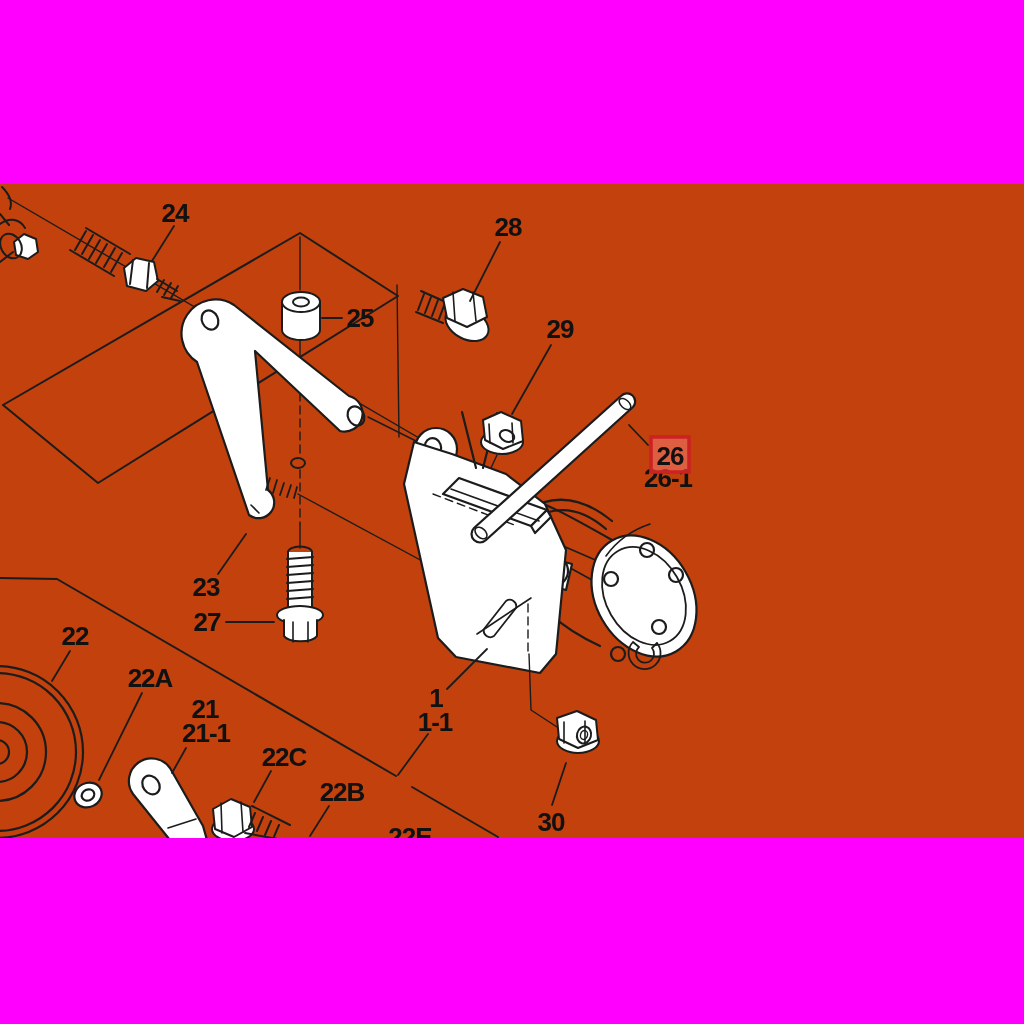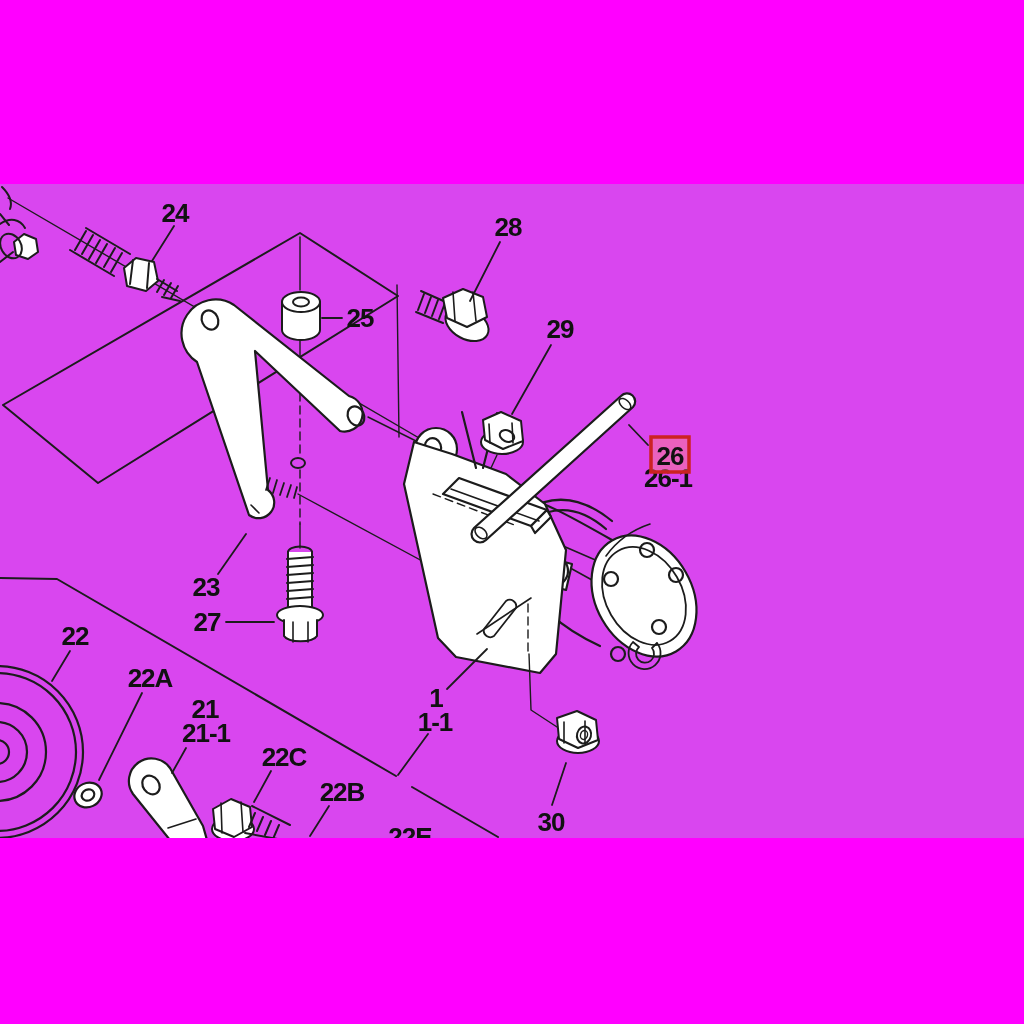--- a/index.html
+++ b/index.html
@@ -1,16 +1,16 @@
 <!DOCTYPE html>
 <html><head>
 <meta charset="utf-8">
 <style>
   html,body{margin:0;padding:0;background:#ffffff;}
-  #frame{position:relative;width:1024px;height:1024px;overflow:hidden;background:#d946ef;
+  #frame{position:relative;width:1024px;height:1024px;overflow:hidden;background:#c2410c;
          font-family:"Liberation Sans", sans-serif;}
   .bar{position:absolute;left:0;width:1024px;}
   #bar-top{top:0;height:184px;}
   #bar-bottom{top:838px;height:186px;}
   #stage{position:absolute;left:0;top:184px;width:1024px;height:654px;}
   svg{display:block;}
   .lbl{font-family:"Liberation Sans", sans-serif;font-weight:bold;font-size:26px;
        letter-spacing:-1px;fill:#111;}
   .ln{stroke:#1c1c1c;fill:none;stroke-linecap:round;stroke-linejoin:round;}
   .w{fill:#ffffff;}

